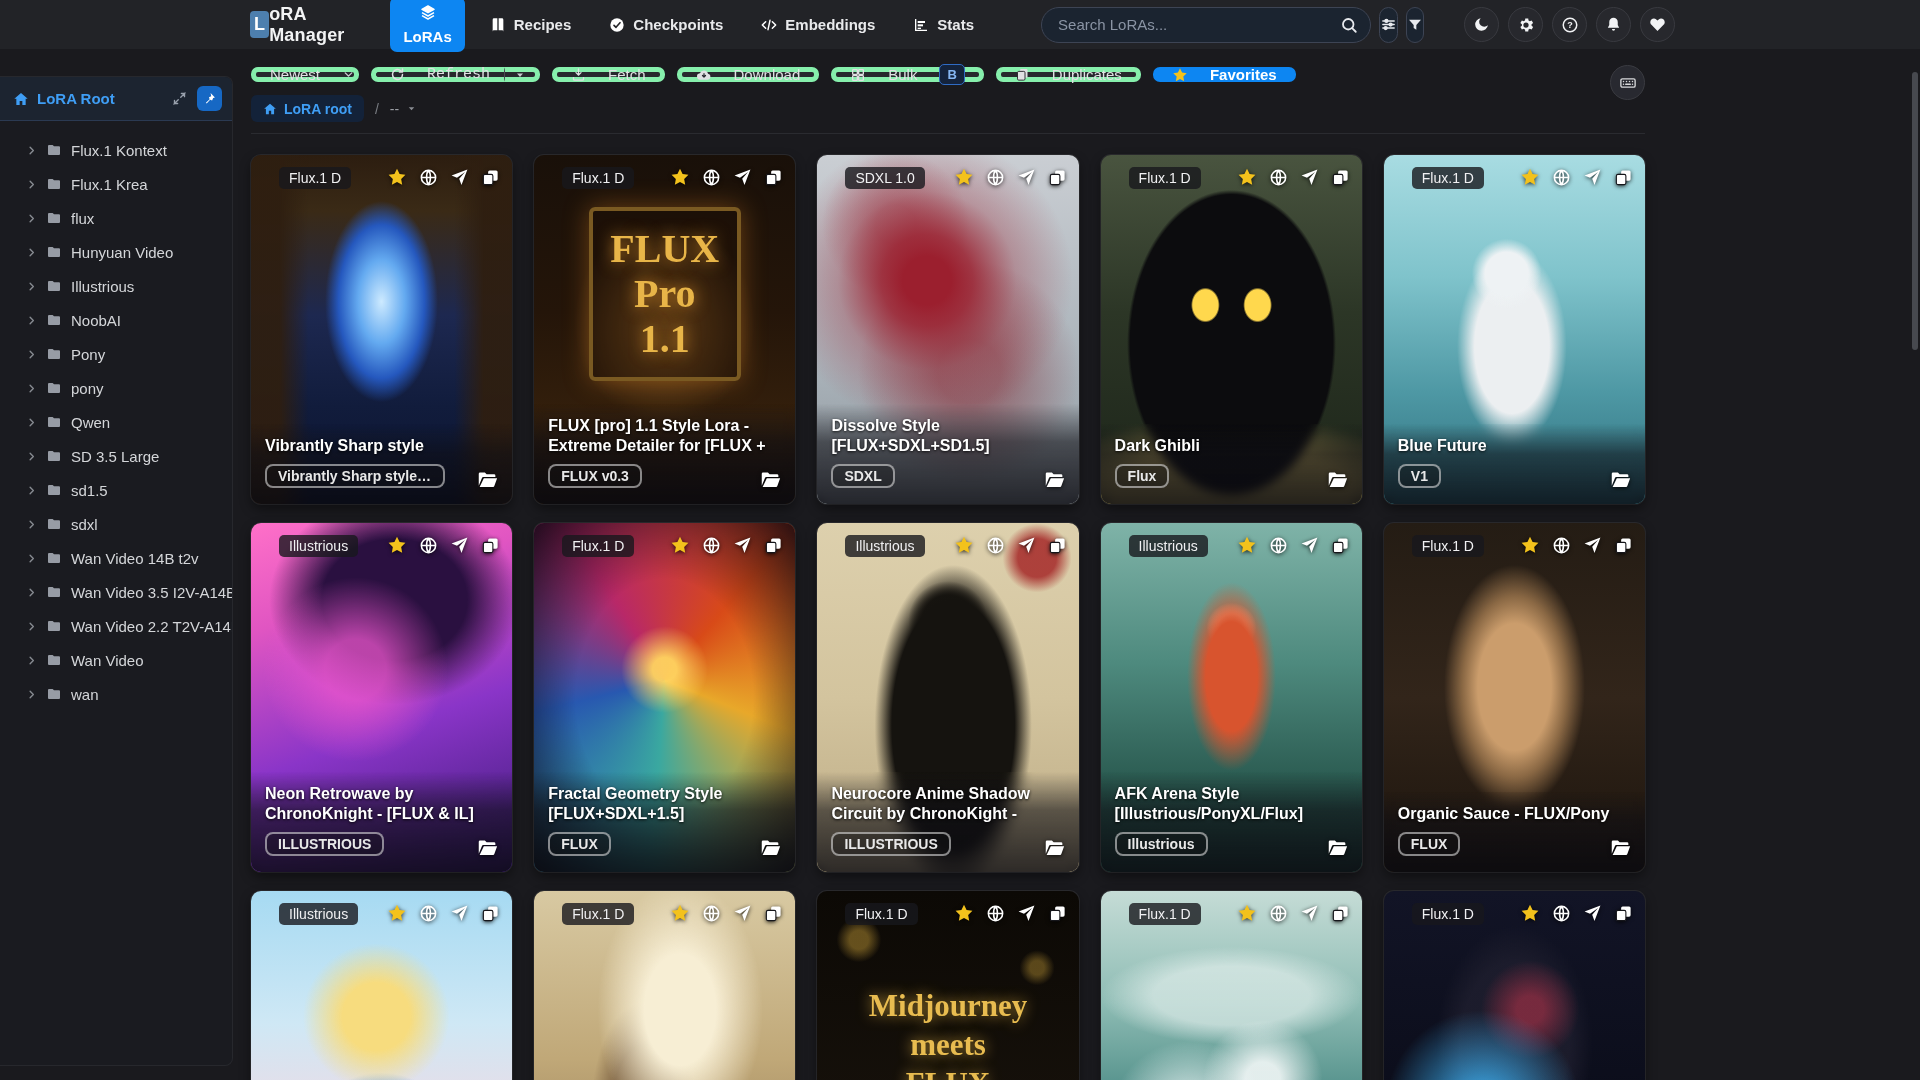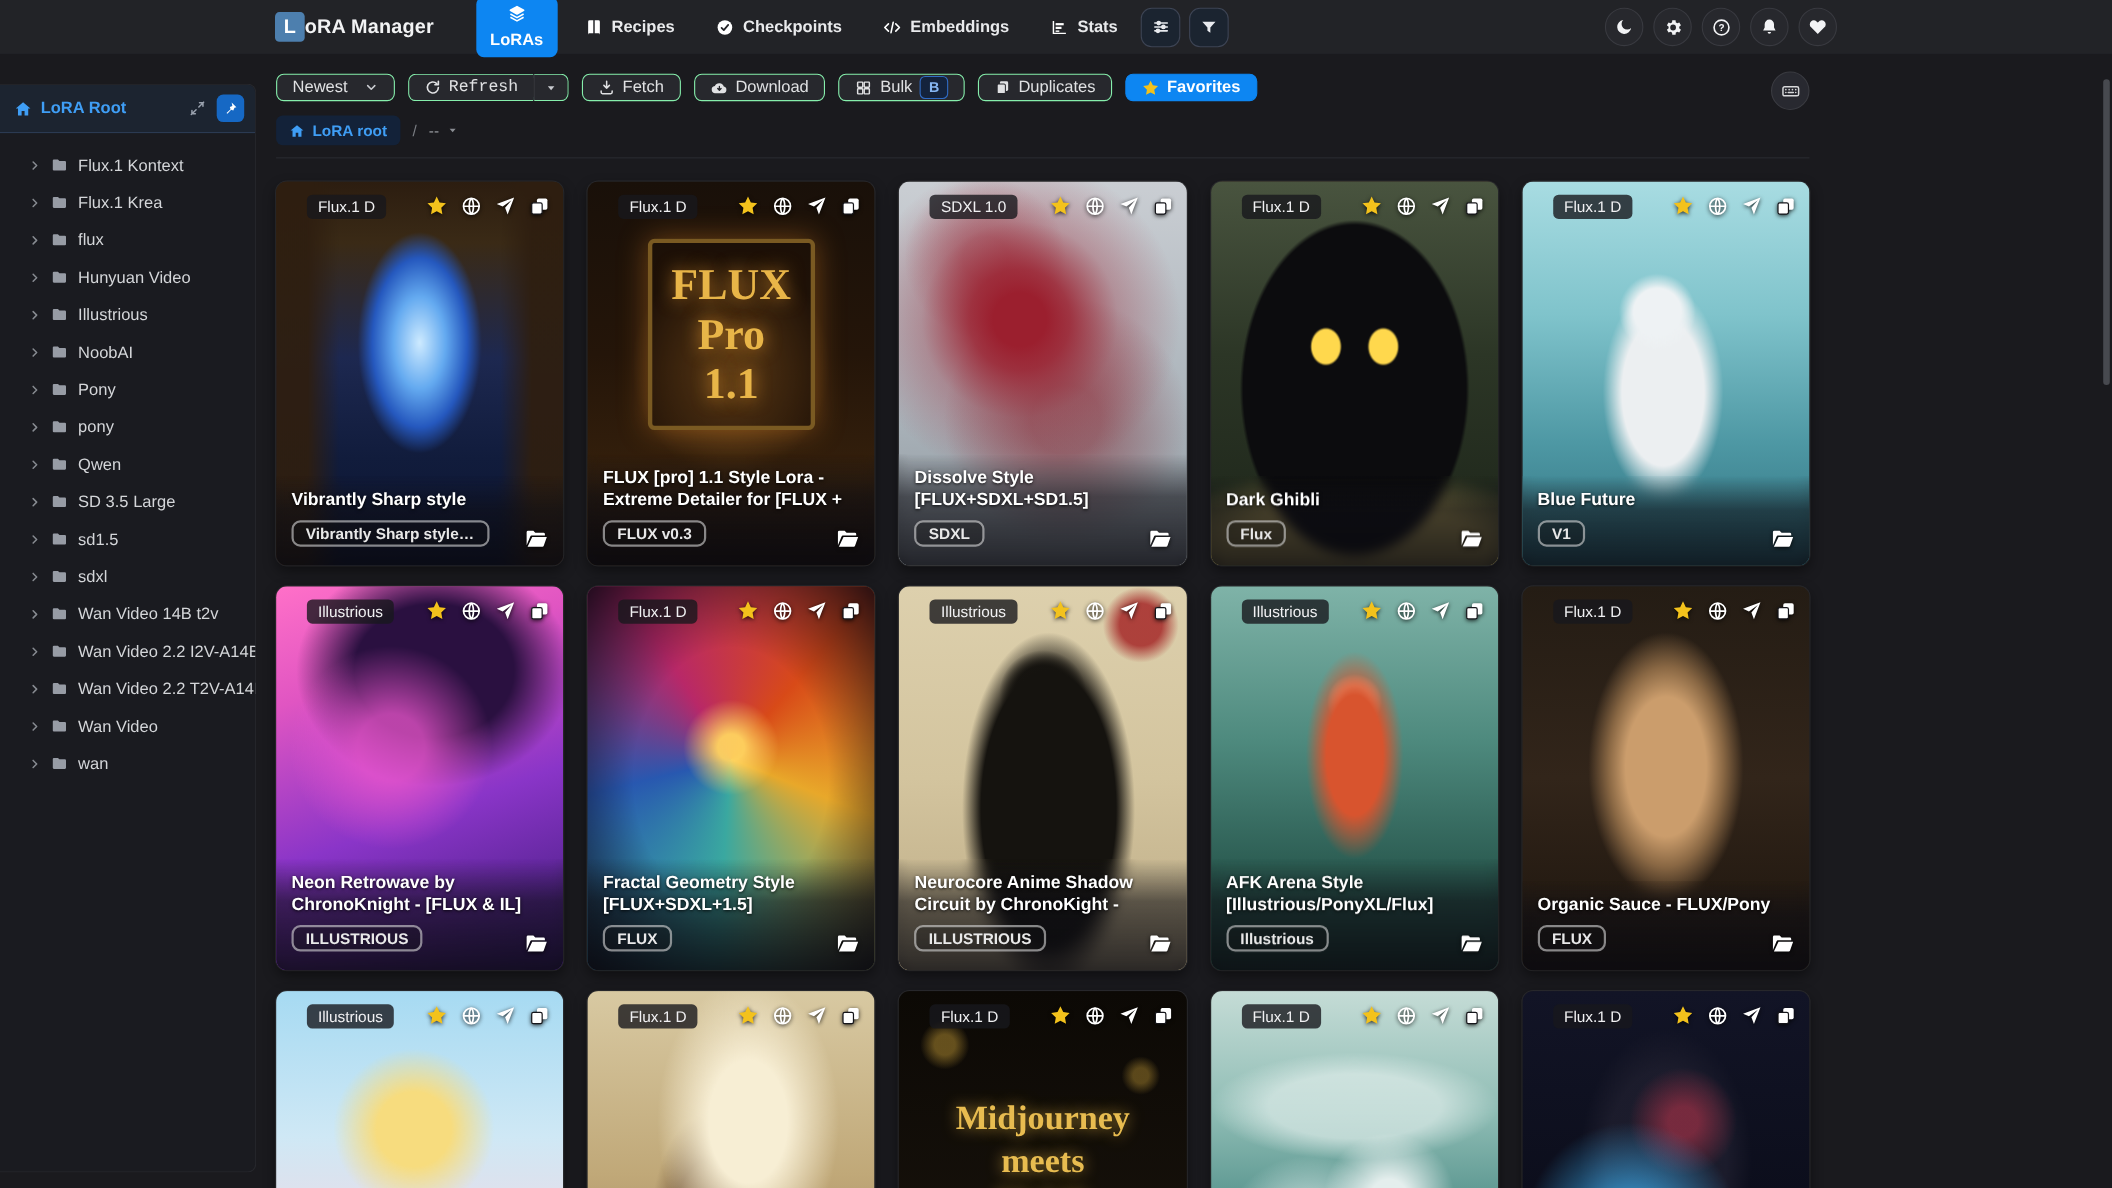--- a/index.html
+++ b/index.html
@@ -48,22 +48,22 @@
     display:flex; align-items:center; justify-content:center; cursor:pointer; }
   .tree { padding:12px 0; }
   .tree-item { height:34px; display:flex; align-items:center; padding-left:26px; cursor:pointer; }
   .tree-chevron { margin-right:9px; flex:none; }
   .tree-folder { margin-right:9px; flex:none; }
   .tree-label { font-size:15px; color:#d4d6d9; white-space:nowrap; }
 
   
   .main { position:absolute; left:251px; top:67px; width:1394px; }
   .toolbar { display:flex; align-items:center; gap:12px; position:relative; }
-  .tb-btn { height:25px; display:flex; align-items:center; gap:7px; padding:0 14px; border-radius:7px;
-    background:#27282d; border:1px solid #86efac; color:#e0e1e3; font-size:15px; cursor:pointer; font-family:inherit; }
+  .tb-btn { height:15px; display:flex; align-items:center; gap:22px; padding:0 14px; border-radius:7px;
+    background:#27282d; border:5px solid #86efac; color:#e0e1e3; font-size:15px; cursor:pointer; font-family:inherit; }
   .tb-select { width:108px; justify-content:space-between; }
   .btn-group { display:flex;font-family:Liberation Mono, monospace; }
   .btn-group .tb-btn:first-child { border-radius:7px 0 0 7px; border-right:none; }
   .btn-group .tb-btn:last-child { border-radius:0 7px 7px 0; padding:0 9px; border-left:1px solid #4a4b51; }
   .kbd-chip { height:21px; padding:0 7px; border-radius:5px; background:#14233c; border:1px solid #2f6bc4;
     color:#86b6f2; font-size:13px; font-weight:bold; display:flex; align-items:center; }
   .tb-fav { background:#0d86f2; border-color:#0d86f2; color:#ffffff; font-weight:bold;align-items:center; }
   .kb-btn { position:absolute; right:0; top:-2px; width:35px; height:35px; border-radius:50%;
     background:#282930; border:1px solid #3a3b41; display:flex; align-items:center; justify-content:center; cursor:pointer; }
 
@@ -233,20 +233,29 @@
           <svg width="16" height="16" viewBox="0 0 24 24" fill="#fff">
               <path d="M3 3h2v16h16v2H3z"></path>
               <rect x="7" y="6" width="11" height="3"></rect>
               <rect x="7" y="11" width="8" height="3"></rect>
               <rect x="7" y="16" width="5" height="2"></rect>
             </svg>
         </span>
         <span>Stats</span>
       </button>
     </nav>
+    <div class="search-wrap">
+      <input class="search-input" type="text" placeholder="Search LoRAs..." style="">
+      <span class="search-icon">
+        <svg width="18" height="18" viewBox="0 0 24 24" fill="none" stroke="#e8eaee" stroke-width="2.4" stroke-linecap="round">
+            <circle cx="11" cy="11" r="7"></circle>
+            <path d="M16.5 16.5L21 21"></path>
+          </svg>
+      </span>
+    </div>
     <button class="sq-btn">
       <span>
         <svg width="17" height="17" viewBox="0 0 24 24" fill="none" stroke="#e8eaee" stroke-width="2" stroke-linecap="round">
             <path d="M4 7h16M4 12h16M4 17h16"></path>
             <circle cx="9" cy="7" r="2" fill="#e8eaee"></circle>
             <circle cx="15" cy="12" r="2" fill="#e8eaee"></circle>
             <circle cx="8" cy="17" r="2" fill="#e8eaee"></circle>
           </svg>
       </span>
     </button>
@@ -514,21 +523,21 @@
     <span class="tree-chevron">
       <svg width="11" height="11" viewBox="0 0 24 24" fill="none" stroke="#878b91" stroke-width="3" stroke-linecap="round" stroke-linejoin="round">
             <path d="M9 5l7 7-7 7"></path>
           </svg>
     </span>
     <span class="tree-folder">
       <svg width="16" height="16" viewBox="0 0 24 24" fill="#979ca5">
             <path d="M3 6a1.5 1.5 0 011.5-1.5H10l2 2h7.5A1.5 1.5 0 0121 8v10a1.5 1.5 0 01-1.5 1.5h-15A1.5 1.5 0 013 18z"></path>
           </svg>
     </span>
-    <span class="tree-label">Wan Video 2.2 I2V-A14B</span>
+    <span class="tree-label">Wan Video 3.5 I2V-A14B</span>
   </div>
 
   <div class="tree-item">
     <span class="tree-chevron">
       <svg width="11" height="11" viewBox="0 0 24 24" fill="none" stroke="#878b91" stroke-width="3" stroke-linecap="round" stroke-linejoin="round">
             <path d="M9 5l7 7-7 7"></path>
           </svg>
     </span>
     <span class="tree-folder">
       <svg width="16" height="16" viewBox="0 0 24 24" fill="#979ca5">

